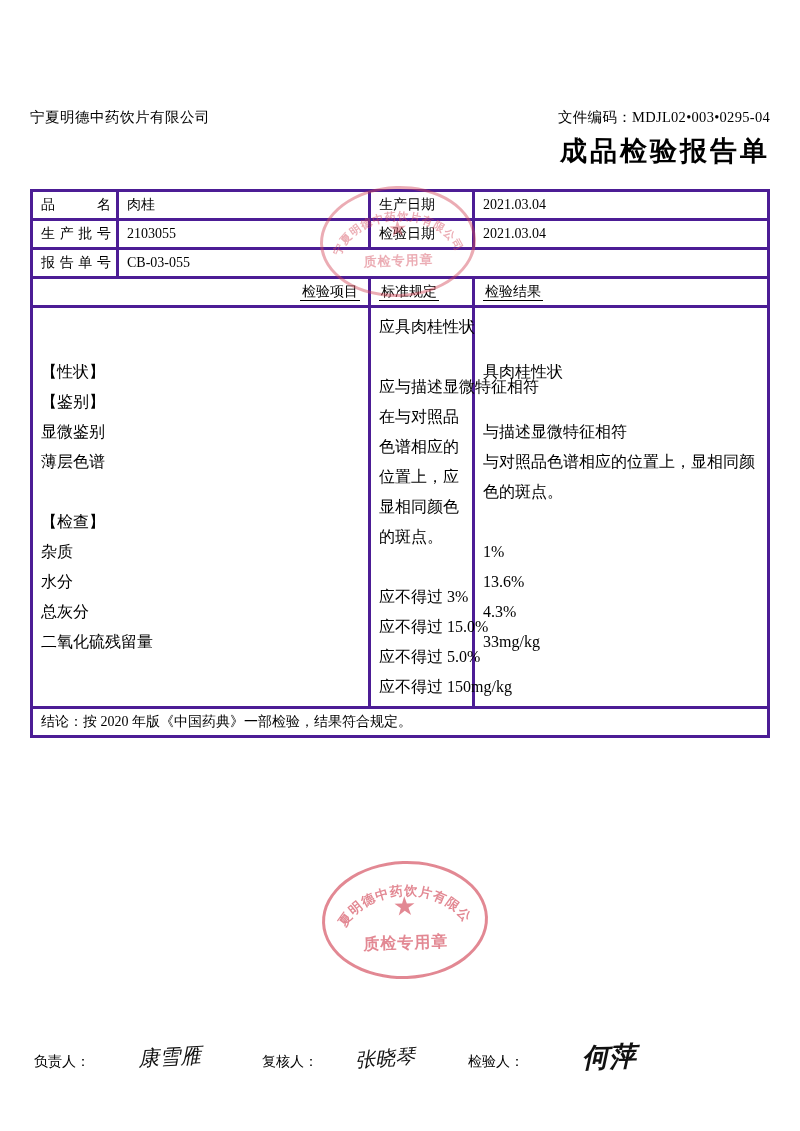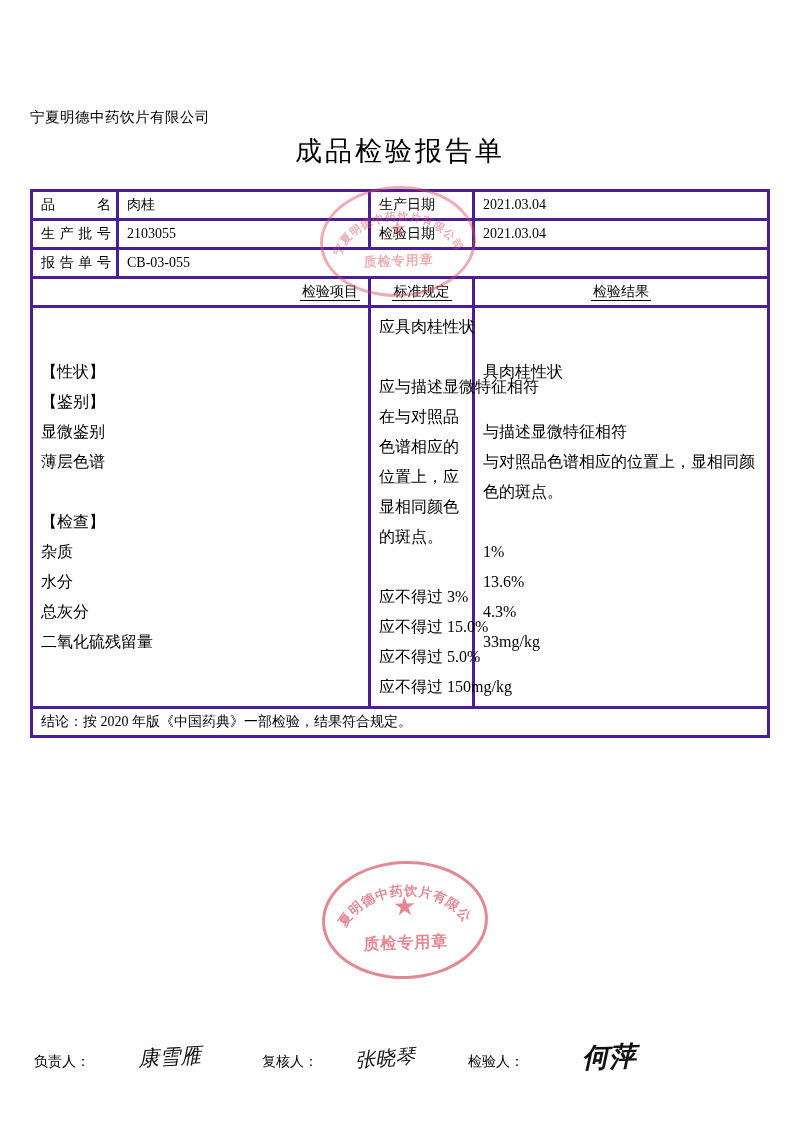--- a/index.html
+++ b/index.html
@@ -40,23 +40,23 @@
     color: #000;
   }
   .hdr .company { letter-spacing: 0.5px; }
   .hdr .docno { letter-spacing: 0.3px; }
 
   .title {
     position: absolute;
     top: 80px;
     left: 0;
     width: 740px;
-    text-align: center;
+    text-align: right;
     font-size: 27px;
-    font-weight: normal;
+    font-weight: bold;
     letter-spacing: 3px;
   }
 
   
   table.doc {
     position: absolute;
     top: 136px;
     left: 0;
     width: 740px;
     border-collapse: collapse;
@@ -80,21 +80,20 @@
     text-align: justify;
     text-align-last: justify;
   }
   .val-name { width: 252px; }
   .lbl2 { width: 104px; }
   .val2 { }
 
   
   .res-head td {
     height: 34px;
-    text-align: center;
     vertical-align: bottom;
     padding-bottom: 5px;
     border-top: 1px solid #000;
     border-bottom: none;
   }
   .res-head td span {
     border-bottom: 1px solid #000;
     padding: 0 2px 1px 2px;
   }
   .res-head td.c1 { text-align: right; padding-left: 8px; }
@@ -202,20 +201,21 @@
   .stamp-top .arc text { font-size: 11px; }
 </style>
 </head>
 <body>
 
 <div class="page">
   <div class="sheet">
 
     <div class="hdr">
       <span class="company">宁夏明德中药饮片有限公司</span>
+      <span class="docno">文件编码：MDJL02•003•0295-04</span>
     </div>
 
     <div class="title">成品检验报告单</div>
 
     <table class="doc">
       <tbody>
           <tr>
         <td class="lbl"><span class="lbl-sp">品　名</span></td>
         <td class="val-name">肉桂</td>
         <td class="lbl2">生产日期</td>

